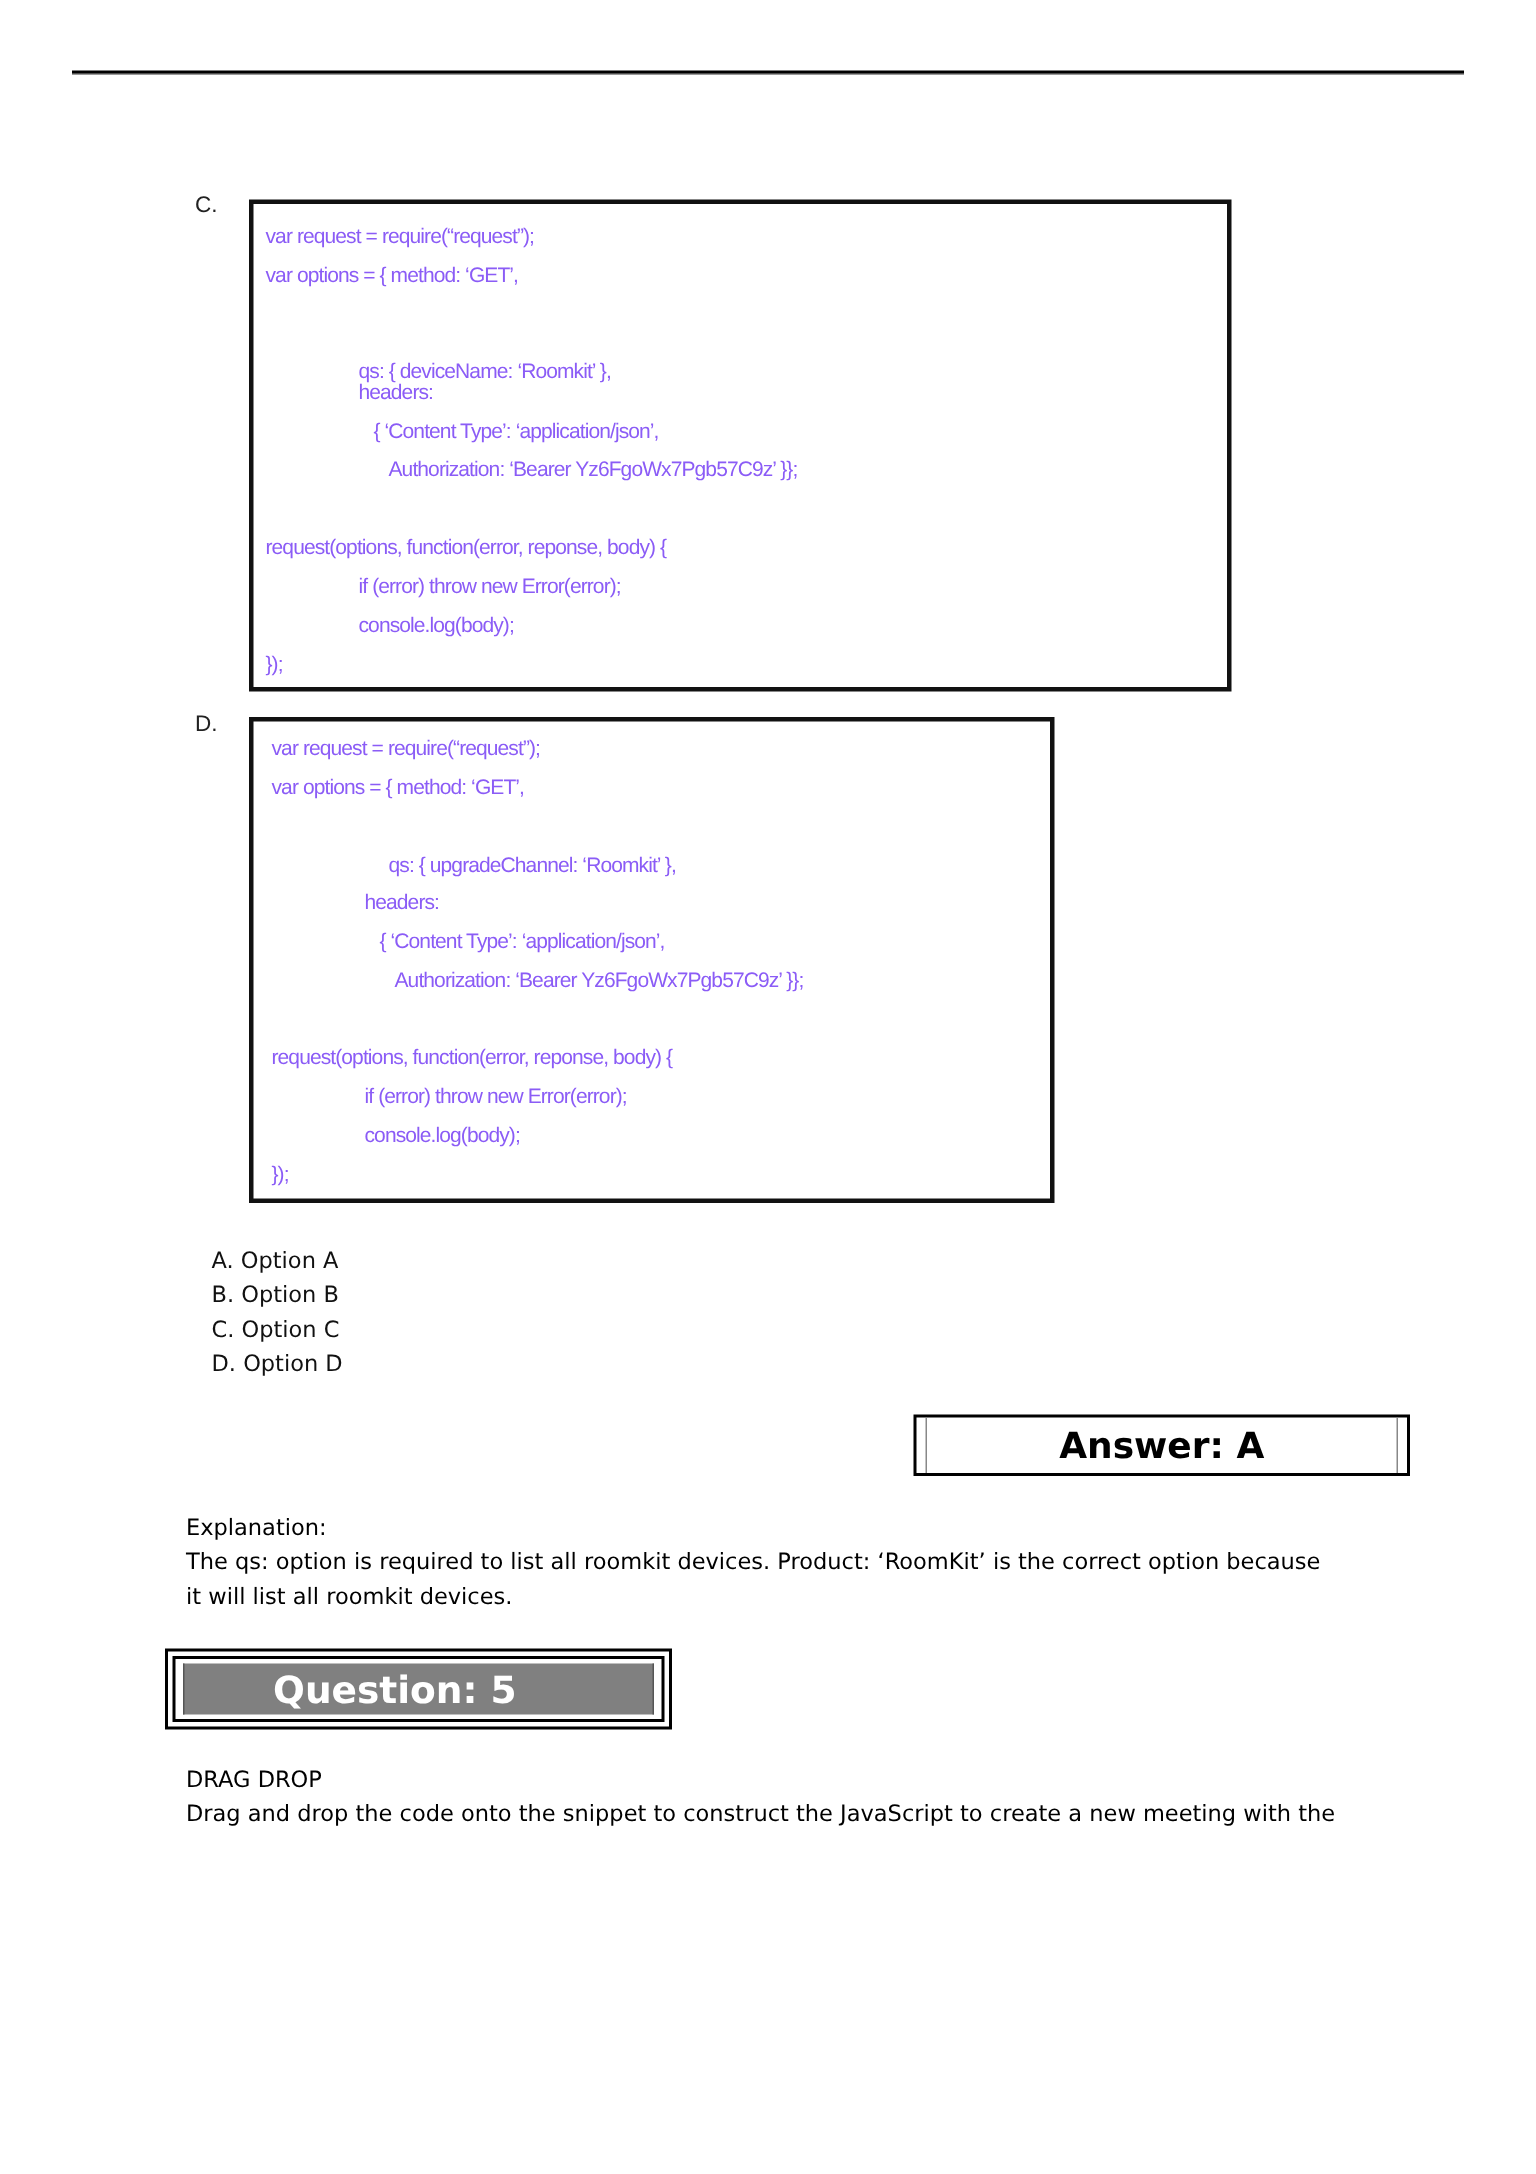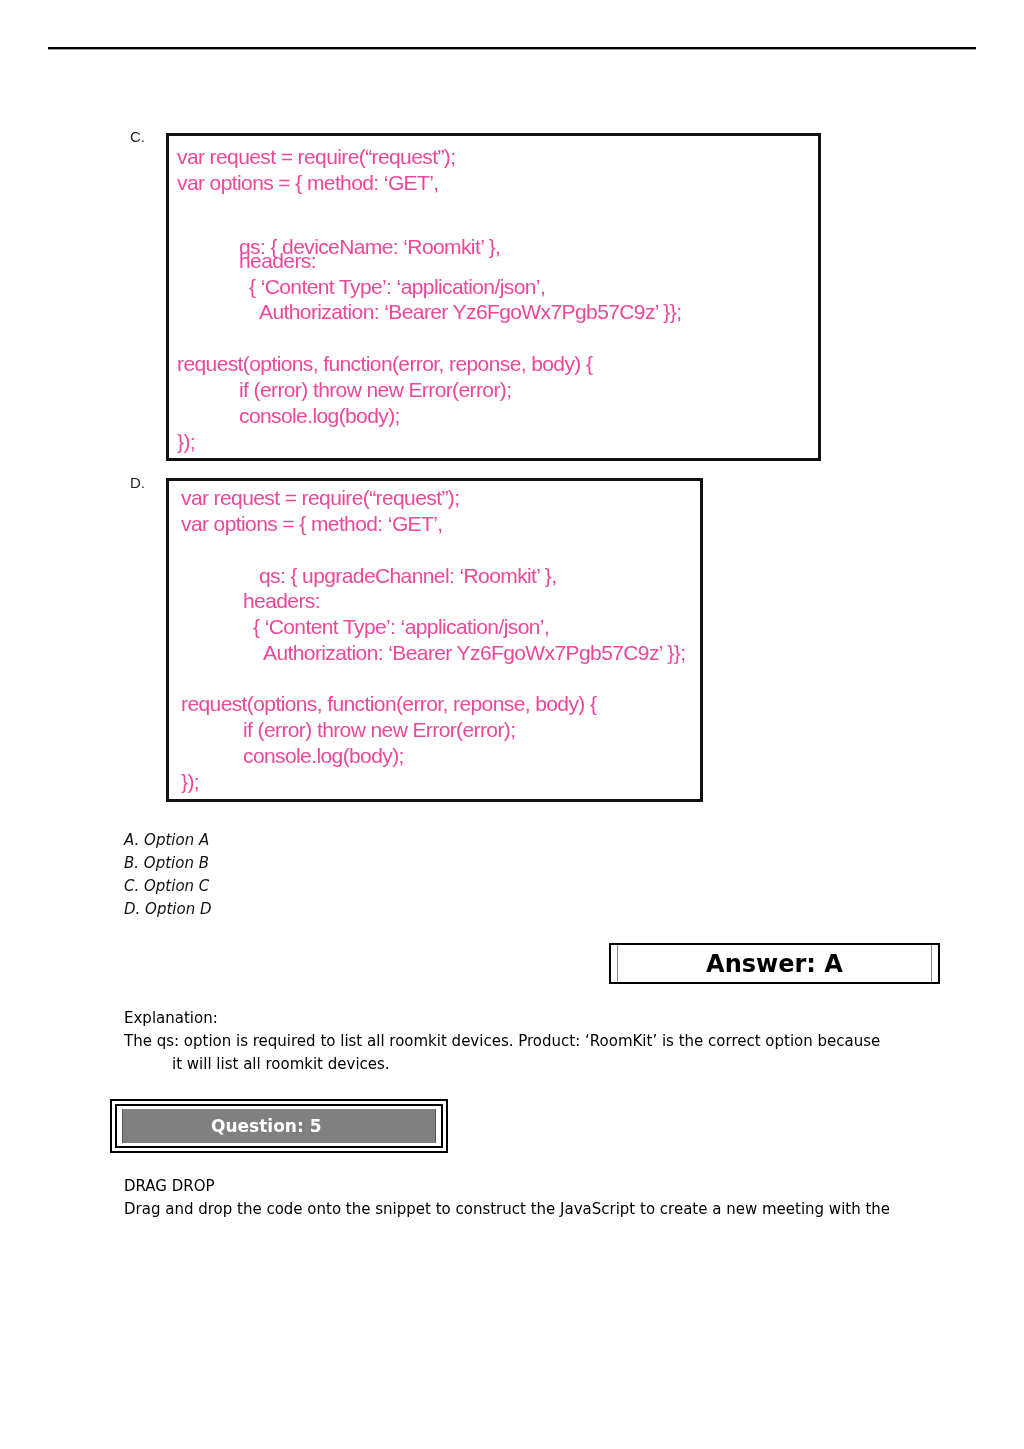--- a/index.html
+++ b/index.html
@@ -14,26 +14,26 @@
     .opt-label {
       position: absolute; font-family: "Liberation Sans", sans-serif;
       font-size: 15px; color: #222;
     }
     .code-box {
       position: absolute; border: 3px solid #111; background: #fff;
       box-sizing: border-box;
     }
     .code-line {
       position: absolute; white-space: pre;
-      font-family: "Liberation Sans", sans-serif; font-size: 21px;
-      letter-spacing: -0.6px; color: #ec4899; line-height: 26px;
+      font-family: "Liberation Sans", sans-serif; font-size: 14px;
+      letter-spacing: -0.6px; color: #8b5cf6; line-height: 26px;
     }
     .choices {
-      position: absolute; left: 124px; top: 829px;
-      font-family: "DejaVu Sans", sans-serif; font-size: 15px; color: #111; font-style: italic;
+      position: absolute; left: 141px; top: 829px;
+      font-family: "DejaVu Sans", sans-serif; font-size: 15px; color: #111;
     }
     .choices div { height: 23px; line-height: 23px; }
     .answer-box {
       position: absolute; left: 609px; top: 943px; width: 331px; height: 41px;
       box-sizing: border-box; border: 2px solid #000; background: #fff;
     }
     .answer-box .inner {
       position: absolute; left: 6px; right: 6px; top: 0; bottom: 0;
       border-left: 1px solid #888; border-right: 1px solid #888;
       display: flex; align-items: center; justify-content: center;
@@ -49,22 +49,22 @@
       box-sizing: border-box; border: 2px solid #000; background: #fff;
     }
     .question-box .mid {
       position: absolute; left: 3px; right: 3px; top: 3px; bottom: 3px;
       border: 2px solid #000; background: #fff;
     }
     .question-box .inner {
       position: absolute; left: 5px; right: 5px; top: 3px; bottom: 3px;
       background: #808080; border-left: 1px solid #555; border-right: 1px solid #555;
       display: flex; align-items: center; justify-content: flex-start;
-      padding-left: 88px; box-sizing: border-box;
-      font-family: "DejaVu Sans", sans-serif; font-weight: bold; font-size: 17px; color: #fff;
+      padding-left: 59px; box-sizing: border-box;
+      font-family: "DejaVu Sans", sans-serif; font-weight: bold; font-size: 25px; color: #fff;
     }
   </style>
 </head>
 <body>
 
 <div class="top-rule"></div>
 
 <div class="opt-label" style="left:130px; top:128px;">C.</div>
 <div class="code-box" style="left:166px; top:133px; width:655px; height:328px;">
   <div class="code-line" style="left:8px; top:8px;">var request = require(“request”);</div>
@@ -99,21 +99,21 @@
   <div>C. Option C</div>
   <div>D. Option D</div>
 </div>
 
 <div class="answer-box">
   <div class="inner">Answer: A</div>
 </div>
 
 <div class="para" style="top:1007px;">Explanation:</div>
 <div class="para" style="top:1030px;">The qs: option is required to list all roomkit devices. Product: ‘RoomKit’ is the correct option because</div>
-<div class="para" style="top:1053px;margin-left:48px;">it will list all roomkit devices.</div>
+<div class="para" style="top:1053px;">it will list all roomkit devices.</div>
 
 <div class="question-box">
   <div class="mid">
     <div class="inner">Question: 5</div>
   </div>
 </div>
 
 <div class="para" style="top:1175px;">DRAG DROP</div>
 <div class="para" style="top:1198px; width:880px;">Drag and drop the code onto the snippet to construct the JavaScript to create a new meeting with the</div>
 

